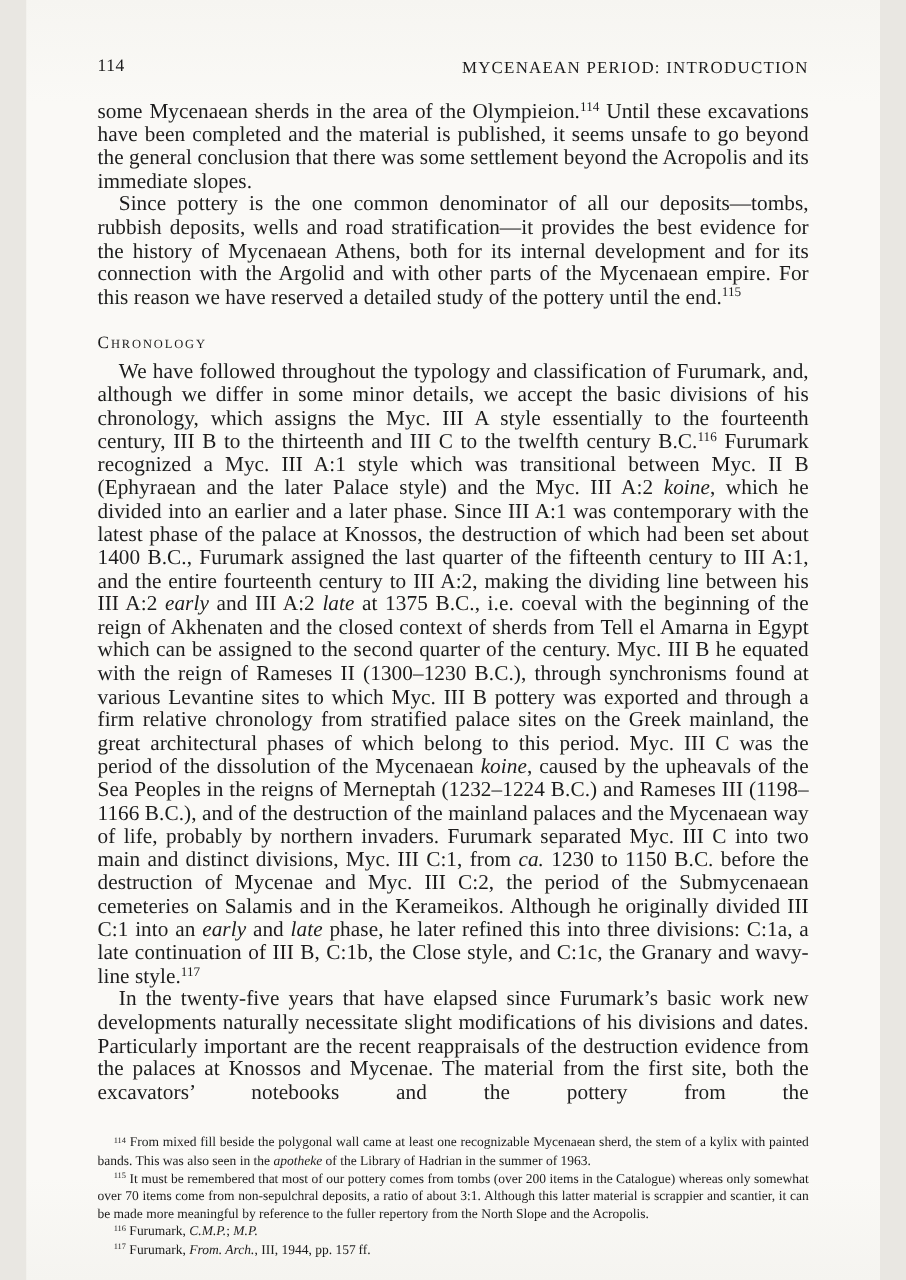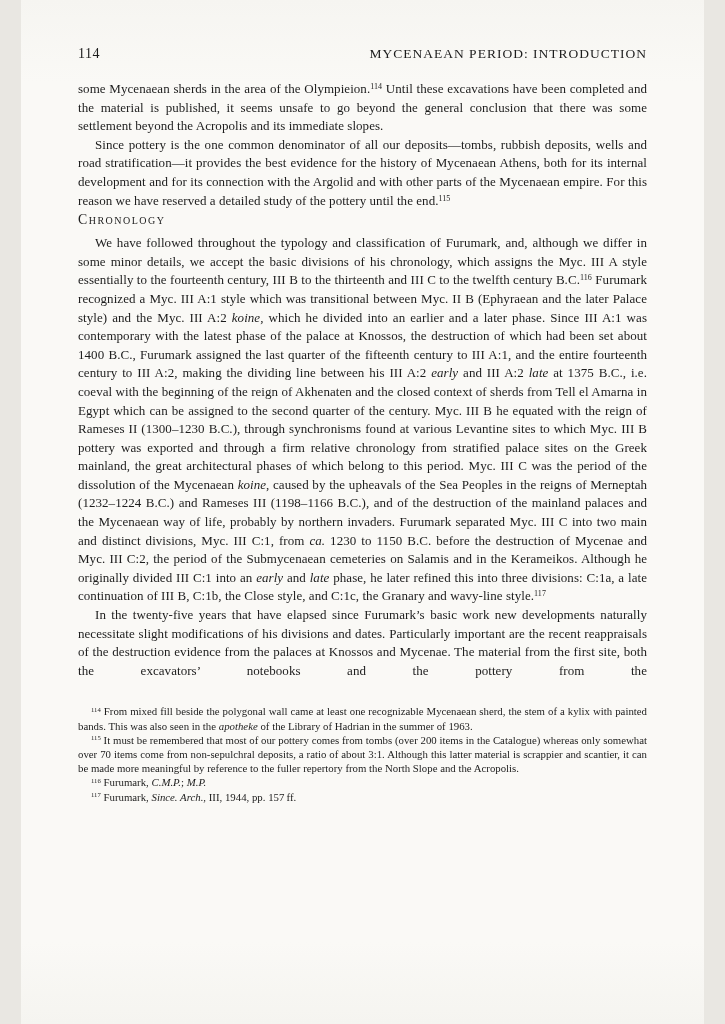--- a/index.html
+++ b/index.html
@@ -32,36 +32,36 @@
     letter-spacing: 0.5px;
   }
   .running-head {
     display: block;
     text-align: right;
     font-size: 13.5px;
     letter-spacing: 1px;
   }
   .body-text p.para {
     margin: 0;
-    font-size: 13px;
+    font-size: 17px;
     line-height: 18.6px;
     text-align: justify;
     letter-spacing: 0.05px;
   }
   .para.indent { text-indent: 17px; }
   .para.cont { text-align-last: justify; }
   .section-heading {
     margin: 50px 0 24px 0;
     text-align: center;
     font-size: 14px;
     font-weight: normal;
     letter-spacing: 1.2px;
   }
   .subheading {
-    margin: 2px 0 6px 0;
+    margin: 19px 0 6px 0;
     font-size: 13.8px;
     font-weight: normal;
     font-variant: small-caps;
     letter-spacing: 1.5px;
   }
   .footnotes {
     margin-top: 24px;
   }
   .footnotes p.footnote {
     margin: 0;
@@ -99,16 +99,16 @@
 
     <p class="para indent"><span>We have followed throughout the typology and classification of Furumark, and, although we differ in some minor details, we accept the basic divisions of his chronology, which assigns the Myc. III A style essentially to the fourteenth century, III B to the thirteenth and III C to the twelfth century B.C.</span><sup>116</sup><span> Furumark recognized a Myc. III A:1 style which was transitional between Myc. II B (Ephyraean and the later Palace style) and the Myc. III A:2 </span><span class="it">koine</span><span>, which he divided into an earlier and a later phase. Since III A:1 was contemporary with the latest phase of the palace at Knossos, the destruction of which had been set about 1400 B.C., Furumark assigned the last quarter of the fifteenth century to III A:1, and the entire fourteenth century to III A:2, making the dividing line between his III A:2 </span><span class="it">early</span><span> and III A:2 </span><span class="it">late</span><span> at 1375 B.C., i.e. coeval with the beginning of the reign of Akhenaten and the closed context of sherds from Tell el Amarna in Egypt which can be assigned to the second quarter of the century. Myc. III B he equated with the reign of Rameses II (1300–1230 B.C.), through synchronisms found at various Levantine sites to which Myc. III B pottery was exported and through a firm relative chronology from stratified palace sites on the Greek mainland, the great architectural phases of which belong to this period. Myc. III C was the period of the dissolution of the Mycenaean </span><span class="it">koine</span><span>, caused by the upheavals of the Sea Peoples in the reigns of Merneptah (1232–1224 B.C.) and Rameses III (1198–1166 B.C.), and of the destruction of the mainland palaces and the Mycenaean way of life, probably by northern invaders. Furumark separated Myc. III C into two main and distinct divisions, Myc. III C:1, from </span><span class="it">ca.</span><span> 1230 to 1150 B.C. before the destruction of Mycenae and Myc. III C:2, the period of the Submycenaean cemeteries on Salamis and in the Kerameikos. Although he originally divided III C:1 into an </span><span class="it">early</span><span> and </span><span class="it">late</span><span> phase, he later refined this into three divisions: C:1a, a late continuation of III B, C:1b, the Close style, and C:1c, the Granary and wavy-line style.</span><sup>117</sup></p>
 
     <p class="para indent cont"><span>In the twenty-five years that have elapsed since Furumark’s basic work new developments naturally necessitate slight modifications of his divisions and dates. Particularly important are the recent reappraisals of the destruction evidence from the palaces at Knossos and Mycenae. The material from the first site, both the excavators’ notebooks and the pottery from the</span></p>
   </main>
 
   <footer class="footnotes">
     <p class="footnote"><sup>114</sup><span> From mixed fill beside the polygonal wall came at least one recognizable Mycenaean sherd, the stem of a kylix with painted bands. This was also seen in the </span><span class="it">apotheke</span><span> of the Library of Hadrian in the summer of 1963.</span></p>
     <p class="footnote"><sup>115</sup><span> It must be remembered that most of our pottery comes from tombs (over 200 items in the Catalogue) whereas only somewhat over 70 items come from non-sepulchral deposits, a ratio of about 3:1. Although this latter material is scrappier and scantier, it can be made more meaningful by reference to the fuller repertory from the North Slope and the Acropolis.</span></p>
     <p class="footnote"><sup>116</sup><span> Furumark, </span><span class="it">C.M.P.</span><span>; </span><span class="it">M.P.</span></p>
-    <p class="footnote"><sup>117</sup><span> Furumark, </span><span class="it">Since. Arch.</span><span>, III, 1944, pp. 157 ff.</span></p>
+    <p class="footnote"><sup>117</sup><span> Furumark, </span><span class="it">From. Arch.</span><span>, III, 1944, pp. 157 ff.</span></p>
   </footer>
 
 </div>
 
 </body></html>

